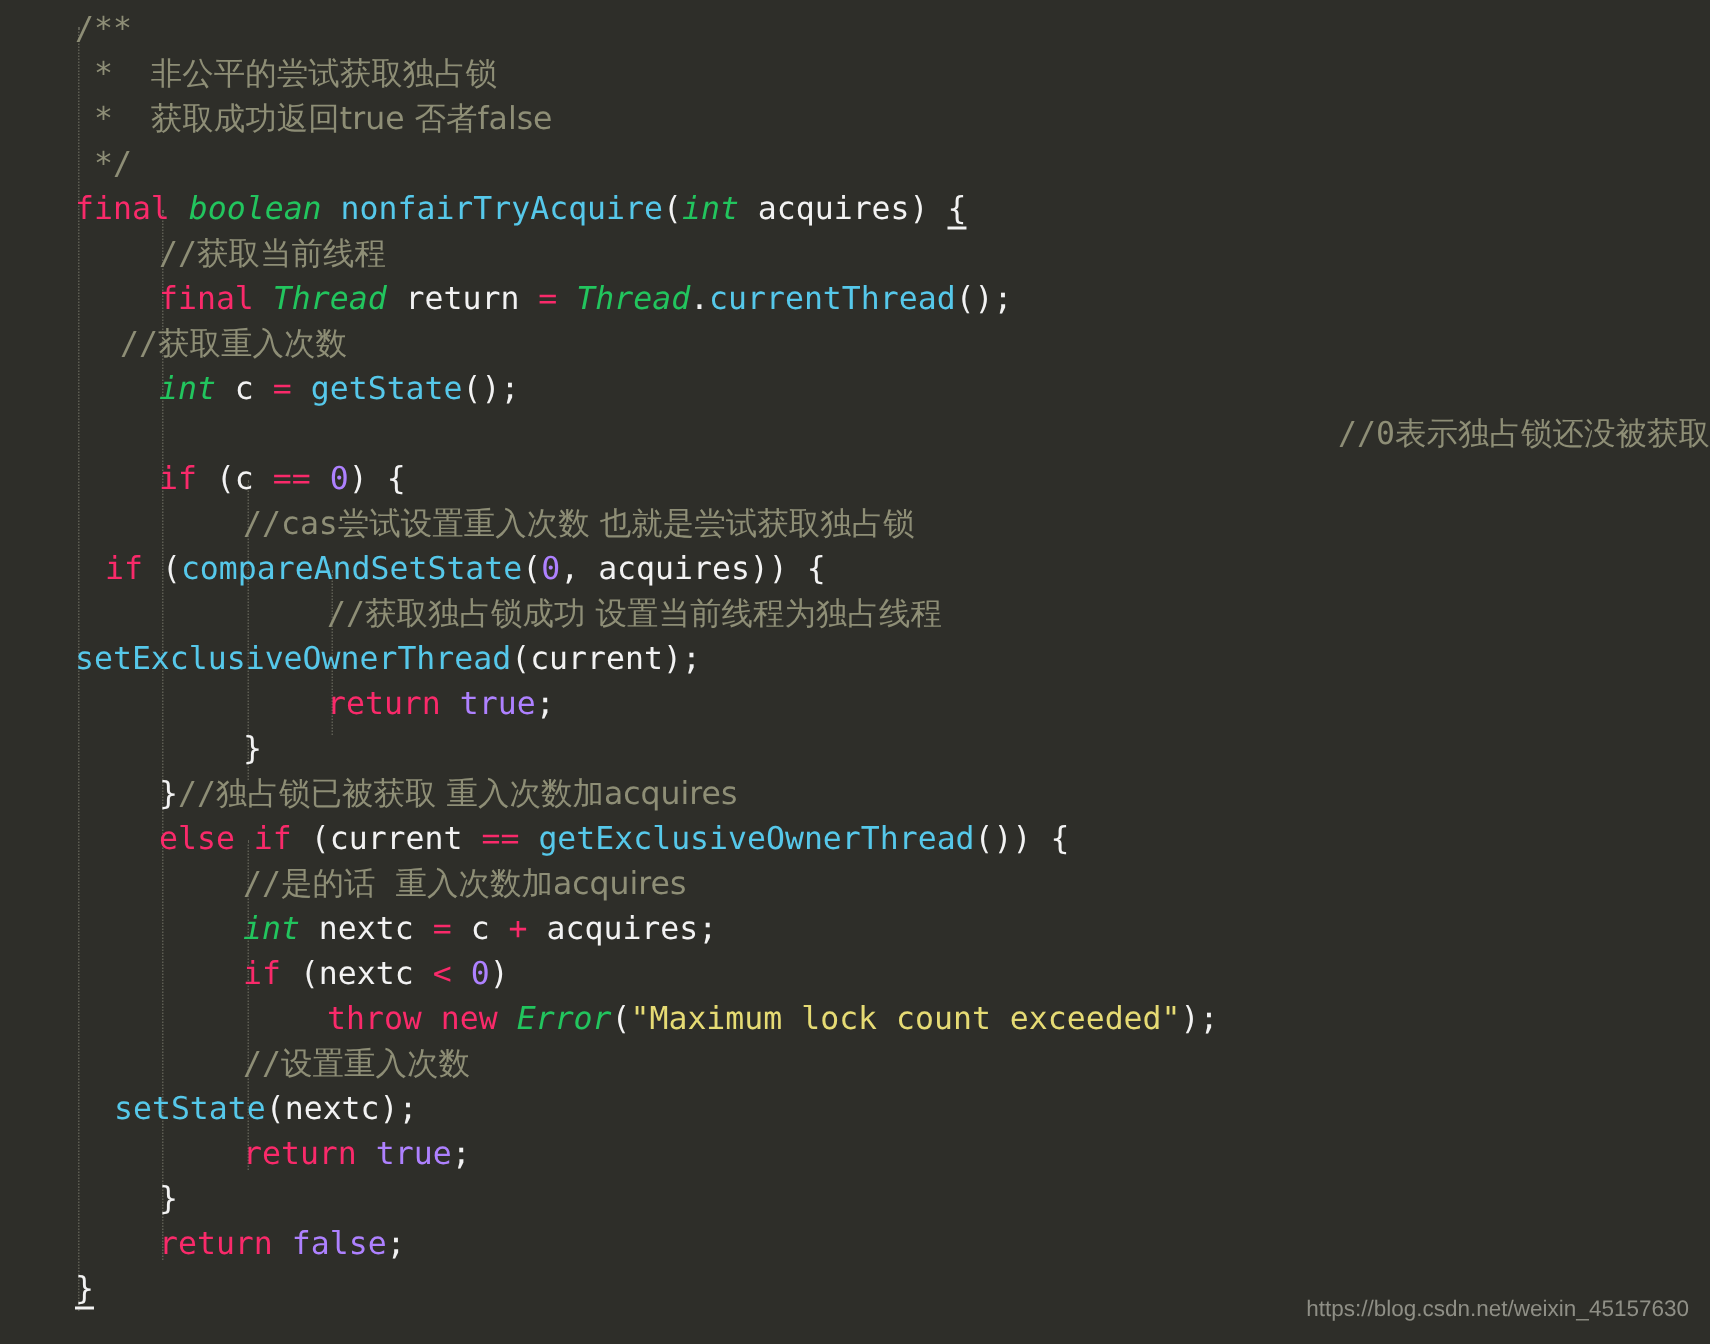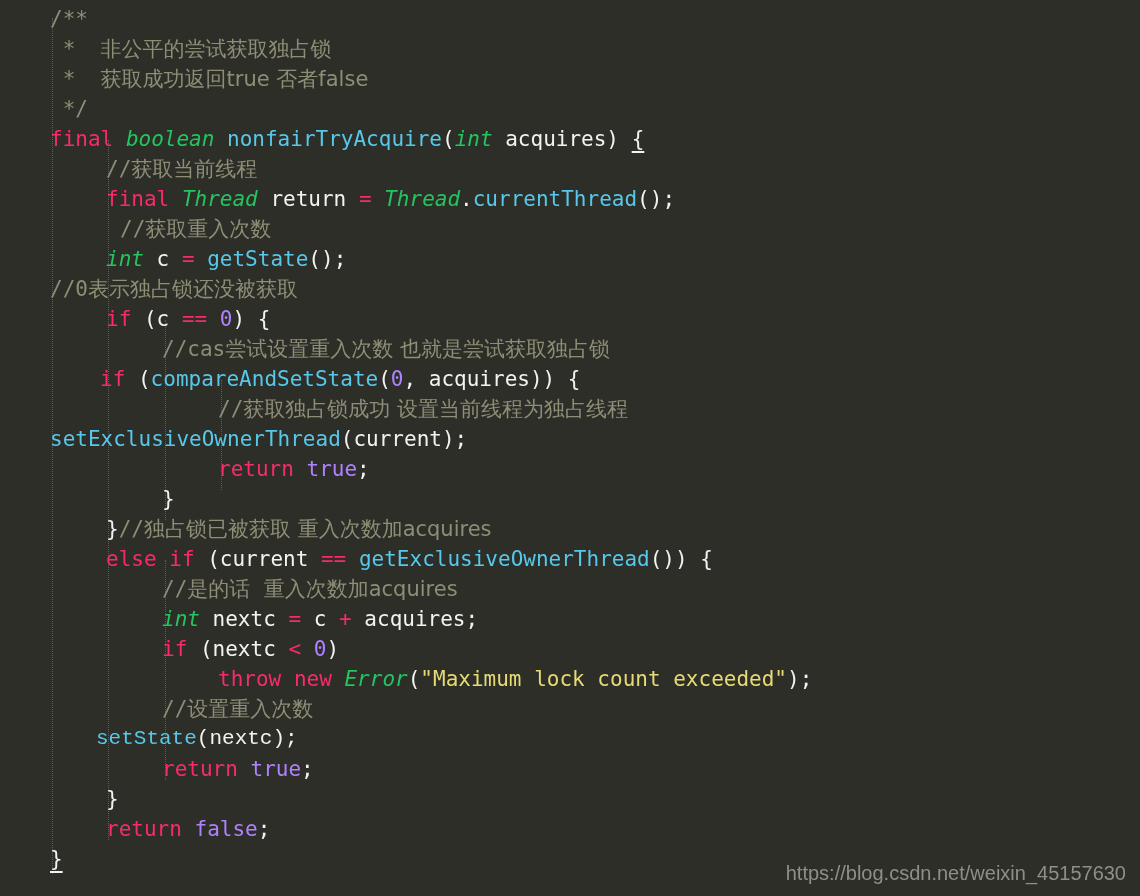--- a/index.html
+++ b/index.html
@@ -58,21 +58,21 @@
   .brace-hl { text-decoration: underline; text-underline-offset: 5px; }
 
   
   .cjk { font-family: "DejaVu Sans", "Liberation Sans", sans-serif; }
 
   .watermark {
     position: absolute;
     right: 14px;
     bottom: 8px;
     font-family: "Liberation Sans", sans-serif;
-    font-size: 20px;
+    font-size: 15px;
     color: #8f8f86;
     z-index: 5;
   }
 </style>
 </head>
 <body>
 
 <div id="editor">
 
   <div class="guides">
@@ -84,38 +84,38 @@
     </div>
 
   <div class="code-area">
       <div class="line" style="padding-left: 50px;"><span class="cmt">/**</span></div>
       <div class="line" style="padding-left: 50px;"><span class="cmt"> *  </span><span class="cmt cjk">非公平的尝试获取独占锁</span></div>
       <div class="line" style="padding-left: 50px;"><span class="cmt"> *  </span><span class="cmt cjk">获取成功返回true 否者false</span></div>
       <div class="line" style="padding-left: 50px;"><span class="cmt"> */</span></div>
       <div class="line" style="padding-left: 50px;"><span class="kw">final</span><span class="pln"> </span><span class="type">boolean</span><span class="pln"> </span><span class="fn">nonfairTryAcquire</span><span class="pln">(</span><span class="type">int</span><span class="pln"> acquires) </span><span class="pln brace-hl">{</span></div>
       <div class="line" style="padding-left: 106px;"><span class="cmt">//</span><span class="cmt cjk">获取当前线程</span></div>
       <div class="line" style="padding-left: 106px;"><span class="kw">final</span><span class="pln"> </span><span class="type">Thread</span><span class="pln"> return </span><span class="op">=</span><span class="pln"> </span><span class="type">Thread</span><span class="pln">.</span><span class="fn">currentThread</span><span class="pln">();</span></div>
-      <div class="line" style="padding-left: 120px;"><span class="cmt">//</span><span class="cmt cjk">获取重入次数</span></div>
+      <div class="line" style="padding-left: 80px;"><span class="cmt">//</span><span class="cmt cjk">获取重入次数</span></div>
       <div class="line" style="padding-left: 106px;"><span class="type">int</span><span class="pln"> c </span><span class="op">=</span><span class="pln"> </span><span class="fn">getState</span><span class="pln">();</span></div>
-      <div class="line" style=""><span class="cmt">//0</span><span class="cmt cjk">表示独占锁还没被获取</span></div>
+      <div class="line" style=" text-align: right;"><span class="cmt">//0</span><span class="cmt cjk">表示独占锁还没被获取</span></div>
       <div class="line" style="padding-left: 106px;"><span class="kw">if</span><span class="pln"> (c </span><span class="op">==</span><span class="pln"> </span><span class="num">0</span><span class="pln">) {</span></div>
       <div class="line" style="padding-left: 162px;"><span class="cmt">//cas</span><span class="cmt cjk">尝试设置重入次数 也就是尝试获取独占锁</span></div>
-      <div class="line" style="padding-left: 100px;"><span class="kw">if</span><span class="pln"> (</span><span class="fn">compareAndSetState</span><span class="pln">(</span><span class="num">0</span><span class="pln">, acquires)) {</span></div>
+      <div class="line" style="padding-left: 70px;"><span class="kw">if</span><span class="pln"> (</span><span class="fn">compareAndSetState</span><span class="pln">(</span><span class="num">0</span><span class="pln">, acquires)) {</span></div>
       <div class="line" style="padding-left: 218px;"><span class="cmt">//</span><span class="cmt cjk">获取独占锁成功 设置当前线程为独占线程</span></div>
       <div class="line" style=""><span class="fn">setExclusiveOwnerThread</span><span class="pln">(current);</span></div>
       <div class="line" style="padding-left: 218px;"><span class="kw">return</span><span class="pln"> </span><span class="num">true</span><span class="pln">;</span></div>
       <div class="line" style="padding-left: 162px;"><span class="pln">}</span></div>
       <div class="line" style="padding-left: 106px;"><span class="pln">}</span><span class="cmt">//</span><span class="cmt cjk">独占锁已被获取 重入次数加acquires</span></div>
       <div class="line" style="padding-left: 106px;"><span class="kw">else</span><span class="pln"> </span><span class="kw">if</span><span class="pln"> (current </span><span class="op">==</span><span class="pln"> </span><span class="fn">getExclusiveOwnerThread</span><span class="pln">()) {</span></div>
       <div class="line" style="padding-left: 162px;"><span class="cmt">//</span><span class="cmt cjk">是的话  重入次数加acquires</span></div>
       <div class="line" style="padding-left: 162px;"><span class="type">int</span><span class="pln"> nextc </span><span class="op">=</span><span class="pln"> c </span><span class="op">+</span><span class="pln"> acquires;</span></div>
       <div class="line" style="padding-left: 162px;"><span class="kw">if</span><span class="pln"> (nextc </span><span class="op">&lt;</span><span class="pln"> </span><span class="num">0</span><span class="pln">)</span></div>
       <div class="line" style="padding-left: 218px;"><span class="kw">throw</span><span class="pln"> </span><span class="kw">new</span><span class="pln"> </span><span class="type">Error</span><span class="pln">(</span><span class="str">"Maximum lock count exceeded"</span><span class="pln">);</span></div>
       <div class="line" style="padding-left: 162px;"><span class="cmt">//</span><span class="cmt cjk">设置重入次数</span></div>
-      <div class="line" style="padding-left: 96px; font-family: Liberation Mono, monospace;"><span class="fn">setState</span><span class="pln">(nextc);</span></div>
+      <div class="line" style="padding-left: 76px;"><span class="fn">setState</span><span class="pln">(nextc);</span></div>
       <div class="line" style="padding-left: 162px;"><span class="kw">return</span><span class="pln"> </span><span class="num">true</span><span class="pln">;</span></div>
       <div class="line" style="padding-left: 106px;"><span class="pln">}</span></div>
       <div class="line" style="padding-left: 106px;"><span class="kw">return</span><span class="pln"> </span><span class="num">false</span><span class="pln">;</span></div>
       <div class="line" style="padding-left: 50px;"><span class="pln brace-hl">}</span></div>
     </div>
 
   <div class="watermark">https://blog.csdn.net/weixin_45157630</div>
 
 </div>
 

